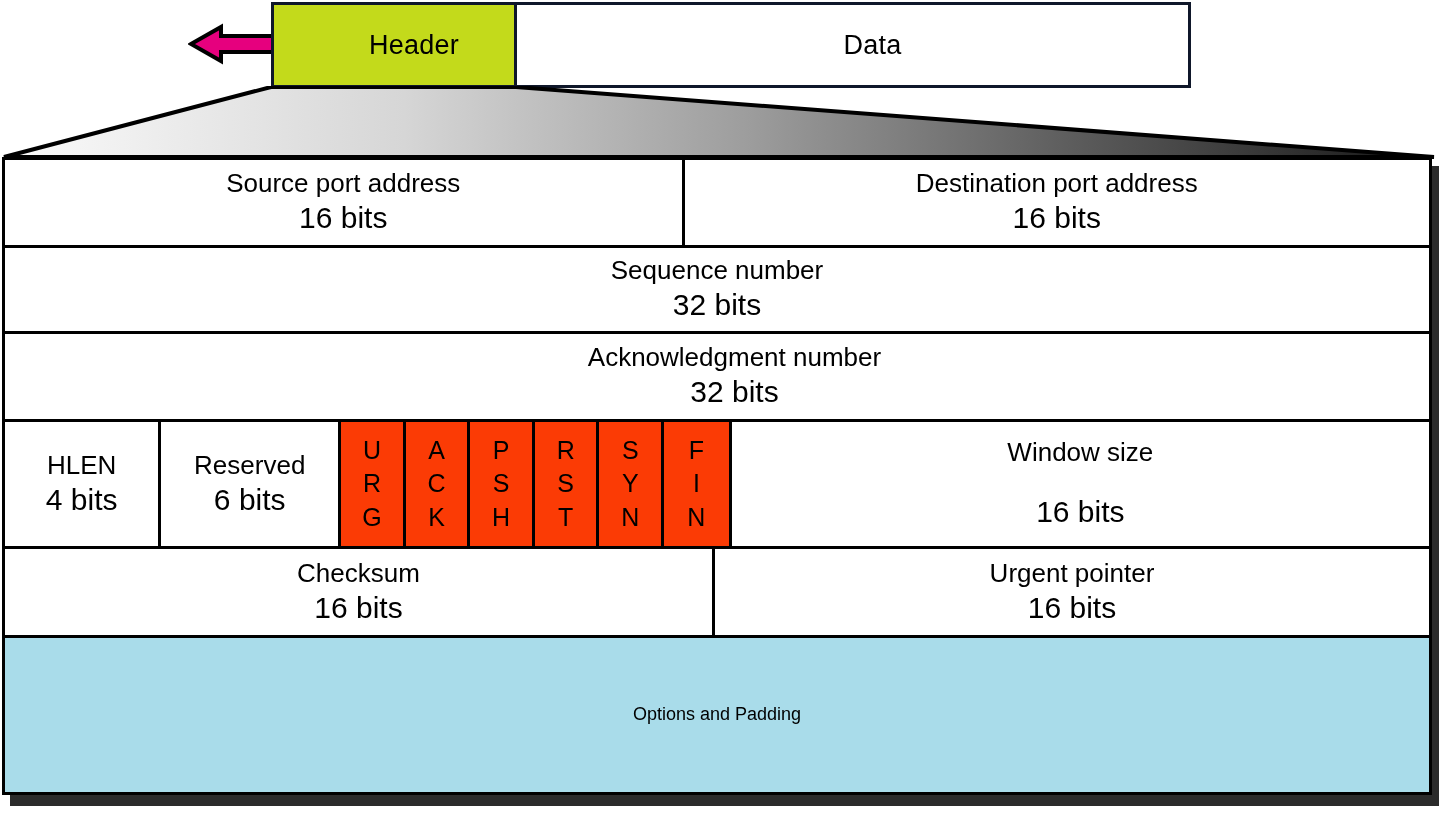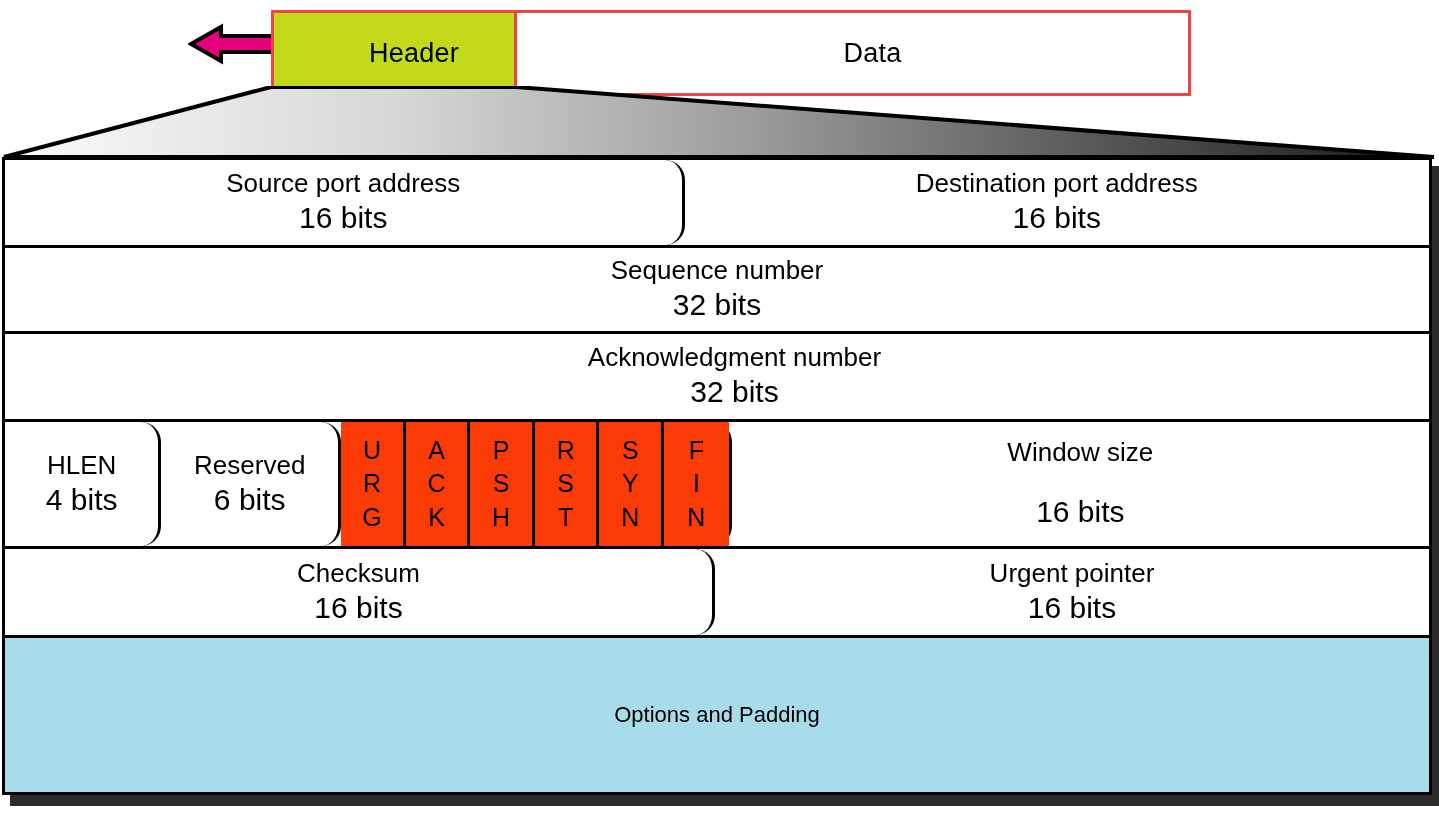--- a/index.html
+++ b/index.html
@@ -22,24 +22,24 @@
   
   #segment-row {
     position: absolute;
     left: 271px;
     top: 2px;
     width: 856px;
     height: 86px;
   }
   .seg-box {
     position: absolute;
-    top: 8px;
+    top: 0;
     height: 100%;
     box-sizing: border-box;
-    border: 3px solid #ef4444;
+    border: 3px solid #0f172a;
     display: flex;
     align-items: center;
     justify-content: center;
     font-size: 27px;
     color: #000000;
     letter-spacing: .2px;
     padding-left: 40px;
   }
   #header-box {
     left: 0;
@@ -131,21 +131,20 @@
     font-size: 26px;
     line-height: 1.22;
     color: #000000;
     background: #ffffff;
     text-align: center;
   }
   .tcell .l2 { font-size: 30px; }
 
   .vdiv {
     border-right: 3px solid #000000;
-    border-radius: 20px;
   }
   .hdiv {
     border-bottom: 3px solid #000000;
   }
 
   
   #row-ports      { top: 0px;   height: 88px; }
   #row-seq        { top: 88px;  height: 86px; }
   #row-ack        { top: 174px; height: 88px; padding-left: 35px; }
   #row-flags      { top: 262px; height: 127px; }
@@ -155,21 +154,21 @@
   #cell-source-port      { width: 710px; }
   #cell-dest-port        { width: 778px; }
   #cell-sequence-number  { width: 100%; }
   #cell-ack-number       { width: 100%; }
   #cell-hlen             { width: 160px; }
   #cell-reserved         { width: 184px; }
   #flags-group           { display: flex; width: 388px; }
   #cell-window-size      { width: 714px; gap: 25px; }
   #cell-checksum         { width: 710px; }
   #cell-urgent-pointer   { width: 714px; border-radius: 14px; }
-  #cell-options          { width: 100%; background: #a9dcea; font-size: 22px; }
+  #cell-options          { width: 100%; background: #a9dcea; font-size: 18px; }
 
   .flag-cell {
     width: 64.6px;
     box-sizing: border-box;
     background: #fb3b05;
     border-right: 3px solid #000000;
     display: flex;
     flex-direction: column;
     align-items: center;
     justify-content: center;

